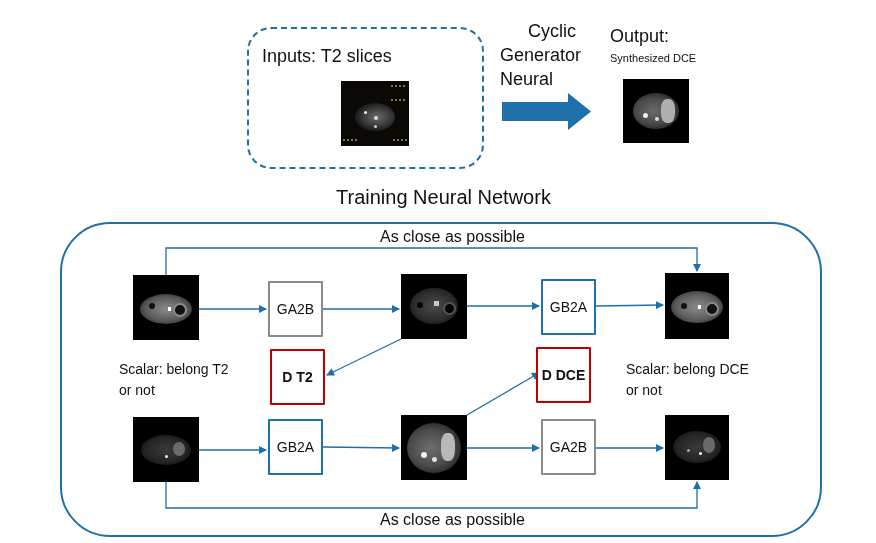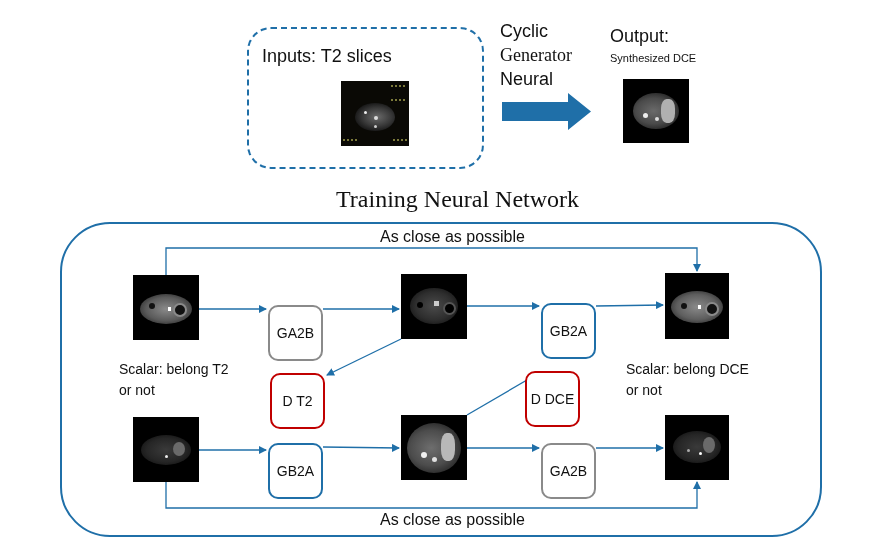--- a/index.html
+++ b/index.html
@@ -5,63 +5,63 @@
   html, body { margin: 0; padding: 0; background: #ffffff; }
   body { width: 876px; height: 543px; position: relative; overflow: hidden;
          font-family: "Liberation Sans", "DejaVu Sans", sans-serif; color: #111; }
   .abs { position: absolute; }
   .txt { position: absolute; white-space: nowrap; color: #111; }
   .dashed-box { position: absolute; left: 247px; top: 27px; width: 237px; height: 142px;
                 border: 2px dashed #1f6fa8; border-radius: 24px; box-sizing: border-box; }
   .big-box { position: absolute; left: 60px; top: 222px; width: 762px; height: 315px;
              border: 2px solid #1f6fa8; border-radius: 50px; box-sizing: border-box; }
   .node { position: absolute; width: 55px; height: 56px; box-sizing: border-box;
-          border: 2px solid #1f6fa8; border-radius: 10px; background: #fff;
-          display: flex; align-items: center; justify-content: center; font-size: 14px; margin-top: 24px; }
+          border: 2px solid #1f6fa8; border-radius: 1px; background: #fff;
+          display: flex; align-items: center; justify-content: center; font-size: 14px; }
   .node.gray { border-color: #8a8a8a; }
-  .node.red { border-color: #c00000; }
+  .node.red { border-color: #c00000; font-weight: bold; }
   .mri { position: absolute; background: #000; overflow: hidden; }
   .mri .body { position: absolute; border-radius: 50%; }
   svg.wires { position: absolute; left: 0; top: 0; }
 </style>
 </head>
 <body>
 
 <div class="dashed-box"></div>
 <div class="txt" style="left:262px; top:46px; font-size:18px;">Inputs: T2 slices</div>
 
 <div class="mri" style="left:341px; top:81px; width:68px; height:65px; background:#0a0905;" title="T2 MRI slice">
   <div class="body" style="left:14px; top:22px; width:40px; height:28px; background:radial-gradient(ellipse at 55% 50%, #6a6a6a 0%, #3a3a3a 45%, #151515 75%, #0a0905 100%);"></div>
   <div class="abs" style="left:33px; top:35px; width:4px; height:4px; border-radius:50%; background:#ddd;"></div>
   <div class="abs" style="left:23px; top:30px; width:3px; height:3px; border-radius:50%; background:#eee;"></div>
   <div class="abs" style="left:33px; top:44px; width:3px; height:3px; border-radius:50%; background:#ccc;"></div>
   <div class="abs" style="left:50px; top:4px; width:14px; height:12px; border-top:2px dotted #7c7a3a; border-bottom:2px dotted #7c7a3a;"></div>
   <div class="abs" style="left:2px; top:58px; width:14px; height:3px; border-top:2px dotted #7c7a3a;"></div>
   <div class="abs" style="left:52px; top:58px; width:14px; height:3px; border-top:2px dotted #7c7a3a;"></div>
 </div>
 
-<div class="txt" style="left:500px; top:19px; font-size:18px; line-height:24px;">Cyclic</div>
-<div class="txt" style="left:500px; top:43px; font-size:18px; line-height:24px;font-family:Liberation Serif, serif;">Generator</div>
+<div class="txt" style="left:528px; top:19px; font-size:18px; line-height:24px;">Cyclic</div>
+<div class="txt" style="left:500px; top:43px; font-size:18px; line-height:24px;">Generator</div>
 <div class="txt" style="left:500px; top:67px; font-size:18px; line-height:24px;">Neural</div>
 
 <svg class="abs" style="left:502px; top:93px;" width="90" height="38">
   <polygon points="0,9 66,9 66,0 89,18.5 66,37 66,28 0,28" fill="#1f6fa8"></polygon>
 </svg>
 
 <div class="txt" style="left:610px; top:26px; font-size:18px;">Output:</div>
 <div class="txt" style="left:610px; top:52px; font-size:11px;">Synthesized DCE</div>
 
 <div class="mri" style="left:623px; top:79px; width:66px; height:64px;" title="Synthesized DCE MRI slice">
   <div class="body" style="left:10px; top:14px; width:46px; height:36px; background:radial-gradient(ellipse at 45% 50%, #6a6a6a 0%, #4a4a4a 50%, #222 80%, #000 100%);"></div>
   <div class="abs" style="left:38px; top:20px; width:14px; height:24px; border-radius:40%; background:#b0b0b0;"></div>
   <div class="abs" style="left:20px; top:34px; width:5px; height:5px; border-radius:50%; background:#eee;"></div>
   <div class="abs" style="left:32px; top:38px; width:4px; height:4px; border-radius:50%; background:#ddd;"></div>
 </div>
 
-<div class="txt" style="left:336px; top:186px; font-size:24px;font-family:Liberation Serif, serif;">Training Neural Network</div>
+<div class="txt" style="left:336px; top:186px; font-size:20px;">Training Neural Network</div>
 <div class="big-box"></div>
 
 <div class="txt" style="left:380px; top:228px; font-size:16px;">As close as possible</div>
 <div class="txt" style="left:380px; top:511px; font-size:16px;">As close as possible</div>
 
 <svg class="wires" width="876" height="543">
   <defs>
     <marker id="ah" markerWidth="8" markerHeight="8" refX="7" refY="4" orient="auto" markerUnits="userSpaceOnUse">
       <path d="M0,0 L8,4 L0,8 z" fill="#1f6fa8"></path>
     </marker>
@@ -105,21 +105,21 @@
   <div class="body" style="left:6px; top:18px; width:52px; height:32px; background:radial-gradient(ellipse at 50% 50%, #8a8a8a 0%, #5e5e5e 55%, #2c2c2c 85%, #000 100%);"></div>
   <div class="abs" style="left:16px; top:30px; width:6px; height:6px; border-radius:50%; background:#111;"></div>
   <div class="abs" style="left:40px; top:29px; width:10px; height:10px; border-radius:50%; background:#111; border:2px solid #8a8a8a;"></div>
   <div class="abs" style="left:33px; top:32px; width:3px; height:4px; background:#fff;"></div>
 </div>
 
 <div class="node gray" style="left:268px; top:281px;">GA2B</div>
 <div class="node" style="left:541px; top:279px;">GB2A</div>
 
 <div class="node red" style="left:270px; top:349px;">D T2</div>
-<div class="node red" style="left:525px; top:347px;">D DCE</div>
+<div class="node red" style="left:536px; top:347px;">D DCE</div>
 
 <div class="txt" style="left:119px; top:359px; font-size:14px; line-height:21px;">Scalar: belong T2</div>
 <div class="txt" style="left:119px; top:380px; font-size:14px; line-height:21px;">or not</div>
 <div class="txt" style="left:626px; top:359px; font-size:14px; line-height:21px;">Scalar: belong DCE</div>
 <div class="txt" style="left:626px; top:380px; font-size:14px; line-height:21px;">or not</div>
 
 <div class="mri" style="left:133px; top:417px; width:66px; height:65px;" title="MRI slice (DCE domain)">
   <div class="body" style="left:8px; top:18px; width:50px; height:30px; background:radial-gradient(ellipse at 50% 50%, #3a3a3a 0%, #262626 55%, #111 85%, #000 100%);"></div>
   <div class="abs" style="left:40px; top:25px; width:12px; height:14px; border-radius:50%; background:#6a6a6a;"></div>
   <div class="abs" style="left:32px; top:38px; width:3px; height:3px; border-radius:50%; background:#eee;"></div>

